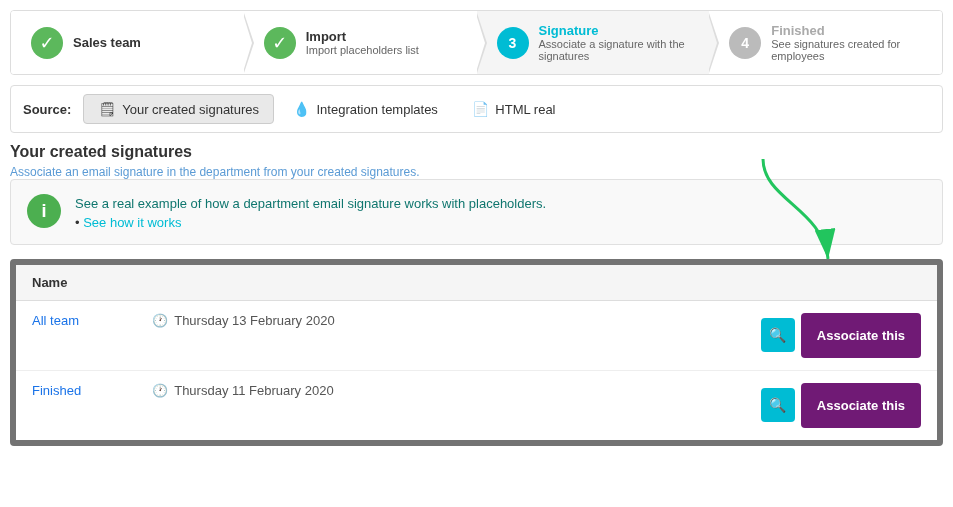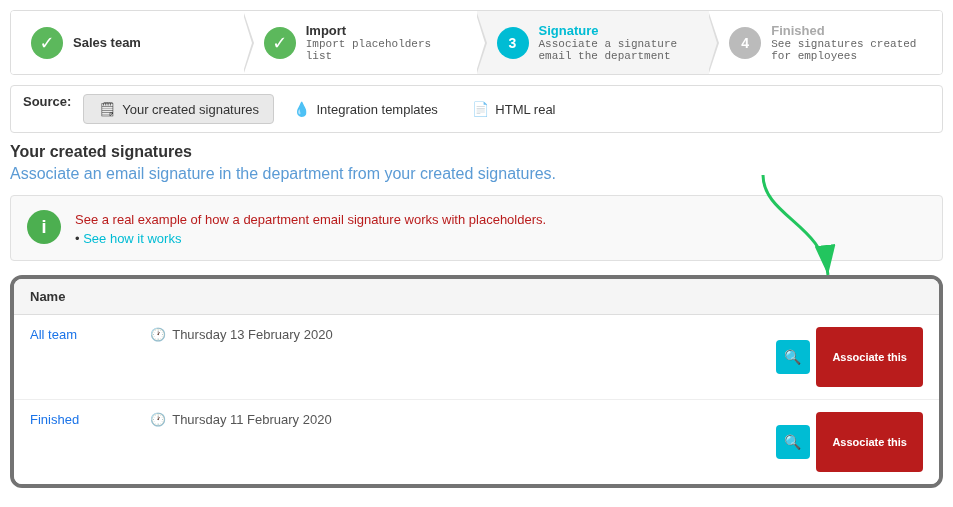--- a/index.html
+++ b/index.html
@@ -84,27 +84,26 @@
     }
     .step-text .step-title {
       font-weight: bold;
       font-size: 13px;
     }
     .step-text .step-title.teal { color: #00bcd4; }
     .step-text .step-title.gray { color: #aaa; }
     .step-text .step-subtitle {
       font-size: 11px;
       color: #666;
-      font-family: Liberation Mono, monospace;
     }
 
     
     .source-bar {
       display: flex;
-      align-items: flex-start;
+      align-items: center;
       border: 1px solid #ddd;
       border-radius: 4px;
       margin: 10px;
       padding: 8px 12px;
       gap: 4px;
     }
     .source-label {
       font-weight: bold;
       margin-right: 8px;
       font-size: 13px;
@@ -131,22 +130,21 @@
     .content {
       margin: 10px;
     }
     .section-title {
       font-size: 16px;
       font-weight: bold;
       margin-bottom: 4px;
     }
     .section-subtitle {
       color: #5b9bd5;
-      font-size: 16px;
-      margin-bottom: 12px;
+      font-size: 12px;
     }
 
     
     .info-box {
       background: #f9f9f9;
       border: 1px solid #e0e0e0;
       border-radius: 4px;
       padding: 14px 16px;
       display: flex;
       align-items: flex-start;
@@ -161,35 +159,35 @@
       color: #fff;
       display: flex;
       align-items: center;
       justify-content: center;
       font-size: 18px;
       font-weight: bold;
       flex-shrink: 0;
     }
     .info-text {
       font-size: 13px;
-      color: #b91c1c;
+      color: #0f766e;
       line-height: 1.6;
     }
     .info-link {
       color: #00bcd4;
       cursor: pointer;
       font-size: 13px;
       margin-top: 44px;
     }
 
     
     .sig-table {
       width: 100%;
-      border: 4px solid #737373;
-      border-radius: 12px;
+      border: 6px solid #737373;
+      border-radius: 4px;
       overflow: hidden;
       position: relative;
     }
     .table-header {
       background: #f5f5f5;
       padding: 10px 16px;
       font-weight: bold;
       font-size: 13px;
       border-bottom: 1px solid #ddd;
     }
@@ -230,27 +228,27 @@
       border: none;
       border-radius: 4px;
       color: #fff;
       cursor: pointer;
       display: flex;
       align-items: center;
       justify-content: center;
       font-size: 14px;
     }
     .btn-associate {
-      padding: 24px 16px;
-      background: #b91c1c;
+      padding: 15px 16px;
+      background: #701a75;
       border: none;
       border-radius: 4px;
       color: #fff;
       cursor: pointer;
-      font-size: 11px;
+      font-size: 13px;
       font-weight: bold;
       white-space: nowrap;
     }
 
     .relative-wrapper {
       position: relative;
     }
   </style>
 </head>
 <body>
@@ -266,21 +264,21 @@
     <div class="step-icon check">✓</div>
     <div class="step-text">
       <div class="step-title">Import</div>
       <div class="step-subtitle">Import placeholders list</div>
     </div>
   </div>
   <div class="step active">
     <div class="step-icon circle-teal">3</div>
     <div class="step-text">
       <div class="step-title teal">Signature</div>
-      <div class="step-subtitle">Associate a signature email the department</div>
+      <div class="step-subtitle">Associate a signature with the signatures</div>
     </div>
   </div>
   <div class="step">
     <div class="step-icon circle-gray">4</div>
     <div class="step-text">
       <div class="step-title gray">Finished</div>
       <div class="step-subtitle">See signatures created for employees</div>
     </div>
   </div>
 </div>

